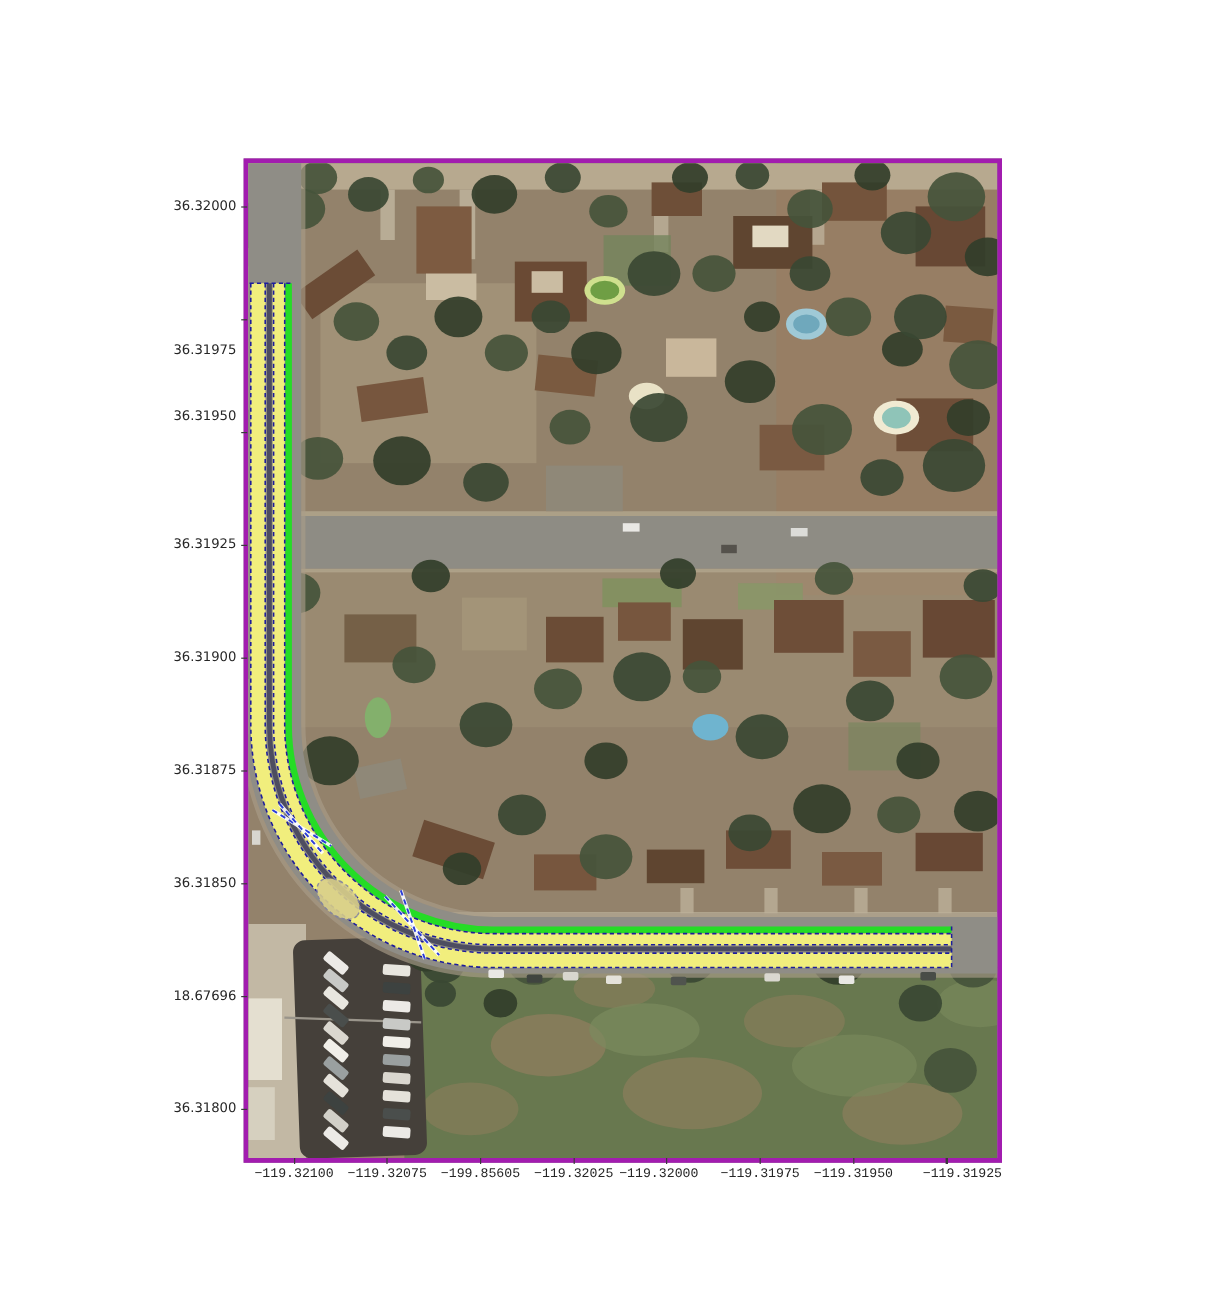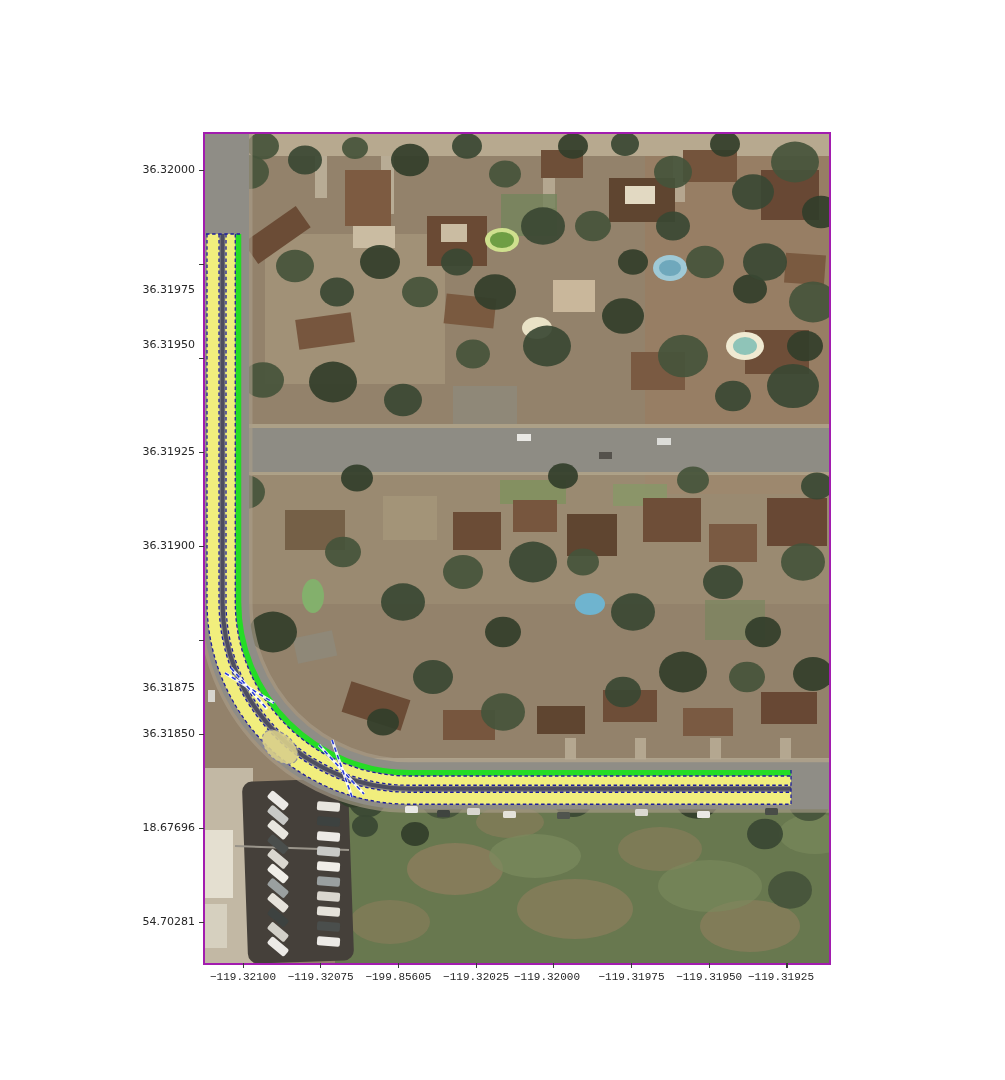--- a/index.html
+++ b/index.html
@@ -3,21 +3,21 @@
 <meta charset="utf-8">
 <style>
   html,body{margin:0;padding:0;}
   body{
     width:1005px;height:1080px;background:#ffffff;position:relative;
     font-family:"DejaVu Sans", sans-serif;color:#262626;overflow:hidden;
   }
   .figure{position:absolute;inset:0;}
   .plot{
     position:absolute;left:203px;top:132px;width:624px;height:829px;
-    border:2px solid #a21caf;box-sizing:content-box;background:#a3a3a3;
+    border:4px solid #a21caf;box-sizing:content-box;background:#a3a3a3;
   }
   .plot svg{position:absolute;left:0;top:0;width:100%;height:100%;display:block;}
   .ytick-mark{position:absolute;left:-6px;width:5px;height:1.2px;background:#3a3a3a;}
   .ytick-label{
     position:absolute;left:-76px;width:66px;text-align:right;
     font-size:11px;line-height:14px;white-space:nowrap;
   }
   .xtick-mark{position:absolute;top:829px;width:1.2px;height:5px;background:#3a3a3a;}
   .xtick-label{
     position:absolute;top:836px;width:90px;text-align:center;
@@ -255,40 +255,40 @@
         <div class="ytick-label" style="top: 29px;">36.32000</div>
         <div class="ytick-mark" style="top: 129.5px;"></div>
         <div class="ytick-label" style="top: 123px; margin-top: 26px;">36.31975</div>
         <div class="ytick-mark" style="top: 223.5px;"></div>
         <div class="ytick-label" style="top: 204px;">36.31950</div>
         <div class="ytick-mark" style="top: 317.5px;"></div>
         <div class="ytick-label" style="top: 311px;">36.31925</div>
         <div class="ytick-mark" style="top: 411.5px;"></div>
         <div class="ytick-label" style="top: 405px;">36.31900</div>
         <div class="ytick-mark" style="top: 505.5px;"></div>
-        <div class="ytick-label" style="top: 499px; margin-top: 48px;">36.31875</div>
+        <div class="ytick-label" style="top: 499px;">36.31875</div>
         <div class="ytick-mark" style="top: 599.5px;"></div>
         <div class="ytick-label" style="top: 593px;">36.31850</div>
         <div class="ytick-mark" style="top: 693.5px;"></div>
         <div class="ytick-label" style="top: 687px;">18.67696</div>
         <div class="ytick-mark" style="top: 787.5px;"></div>
-        <div class="ytick-label" style="top: 781px;">54.70281</div>
+        <div class="ytick-label" style="top: 781px;">36.31800</div>
       </div>
     <div id="xaxis">
         <div class="xtick-mark" style="left: 37.5px;"></div>
         <div class="xtick-label" style="left: -7px;">−119.32100</div>
         <div class="xtick-mark" style="left: 115.2px;"></div>
         <div class="xtick-label" style="left: 70.7px;">−119.32075</div>
         <div class="xtick-mark" style="left: 192.9px;"></div>
         <div class="xtick-label" style="left: 148.4px;">−199.85605</div>
         <div class="xtick-mark" style="left: 270.6px;"></div>
         <div class="xtick-label" style="left: 226.1px;">−119.32025</div>
         <div class="xtick-mark" style="left: 348.3px;"></div>
         <div class="xtick-label" style="left: 297px;">−119.32000</div>
         <div class="xtick-mark" style="left: 426px;"></div>
         <div class="xtick-label" style="left: 381.5px;">−119.31975</div>
         <div class="xtick-mark" style="left: 503.7px;"></div>
         <div class="xtick-label" style="left: 459.2px;">−119.31950</div>
         <div class="xtick-mark" style="left: 581.4px;"></div>
-        <div class="xtick-label" style="left: 531px; text-align: center;">−119.31925</div>
+        <div class="xtick-label" style="left: 550px; text-align: center;">−119.31925</div>
       </div>
   </div>
 </div>
 
 </body></html>

